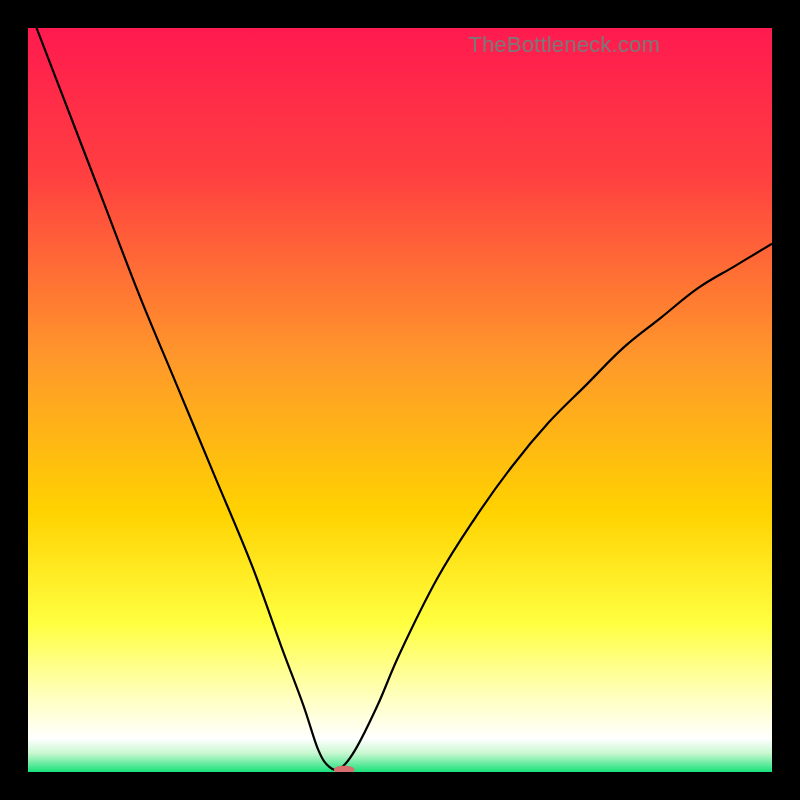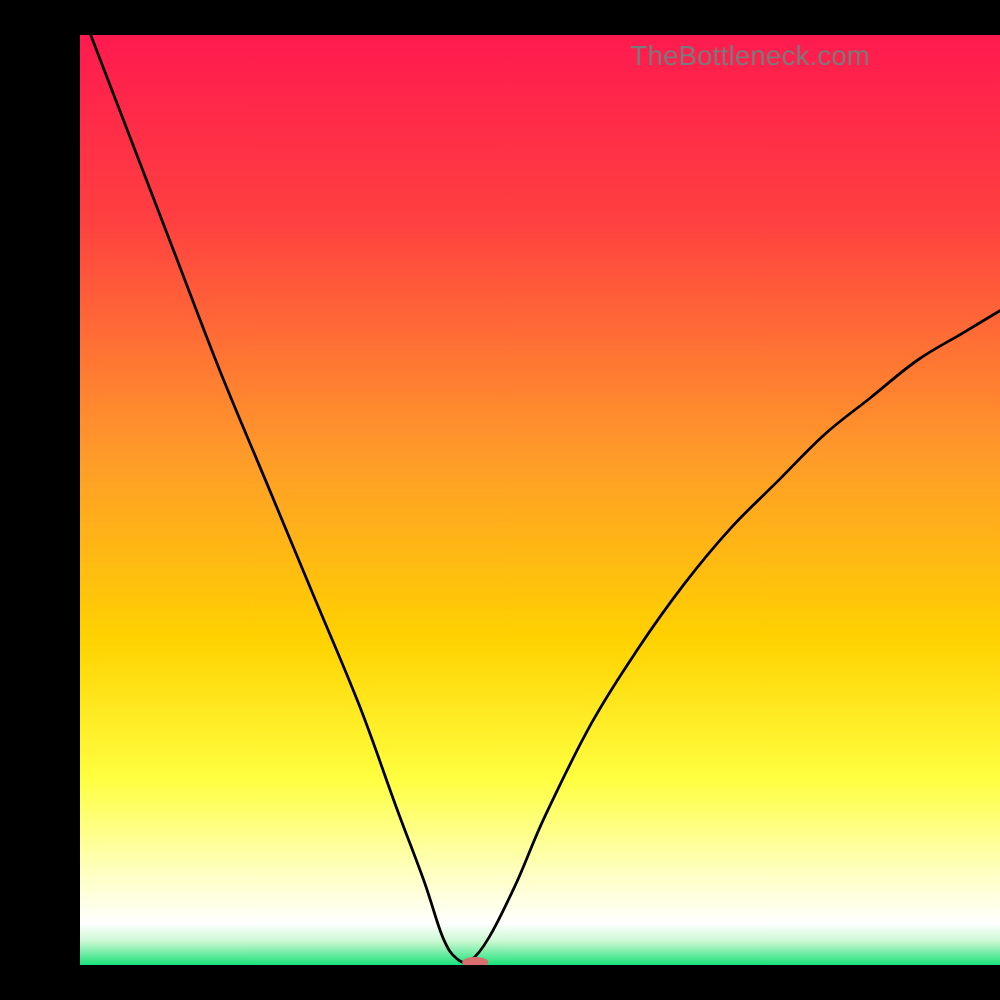--- a/index.html
+++ b/index.html
@@ -11,21 +11,20 @@
     overflow: hidden;
     font-family: Arial, Helvetica, sans-serif;
   }
   .frame {
     position: absolute;
     left: 28px;
     top: 28px;
     width: 640px;
     height: 744px;
     background: #86efac;
-    margin-left: 36px;
   }
   .watermark {
     position: absolute;
     top: 4px;
     right: 8px;
     color: #7a7a7a;
     font-size: 22px;
     font-weight: 500;
     letter-spacing: 0.2px;
     z-index: 5;

